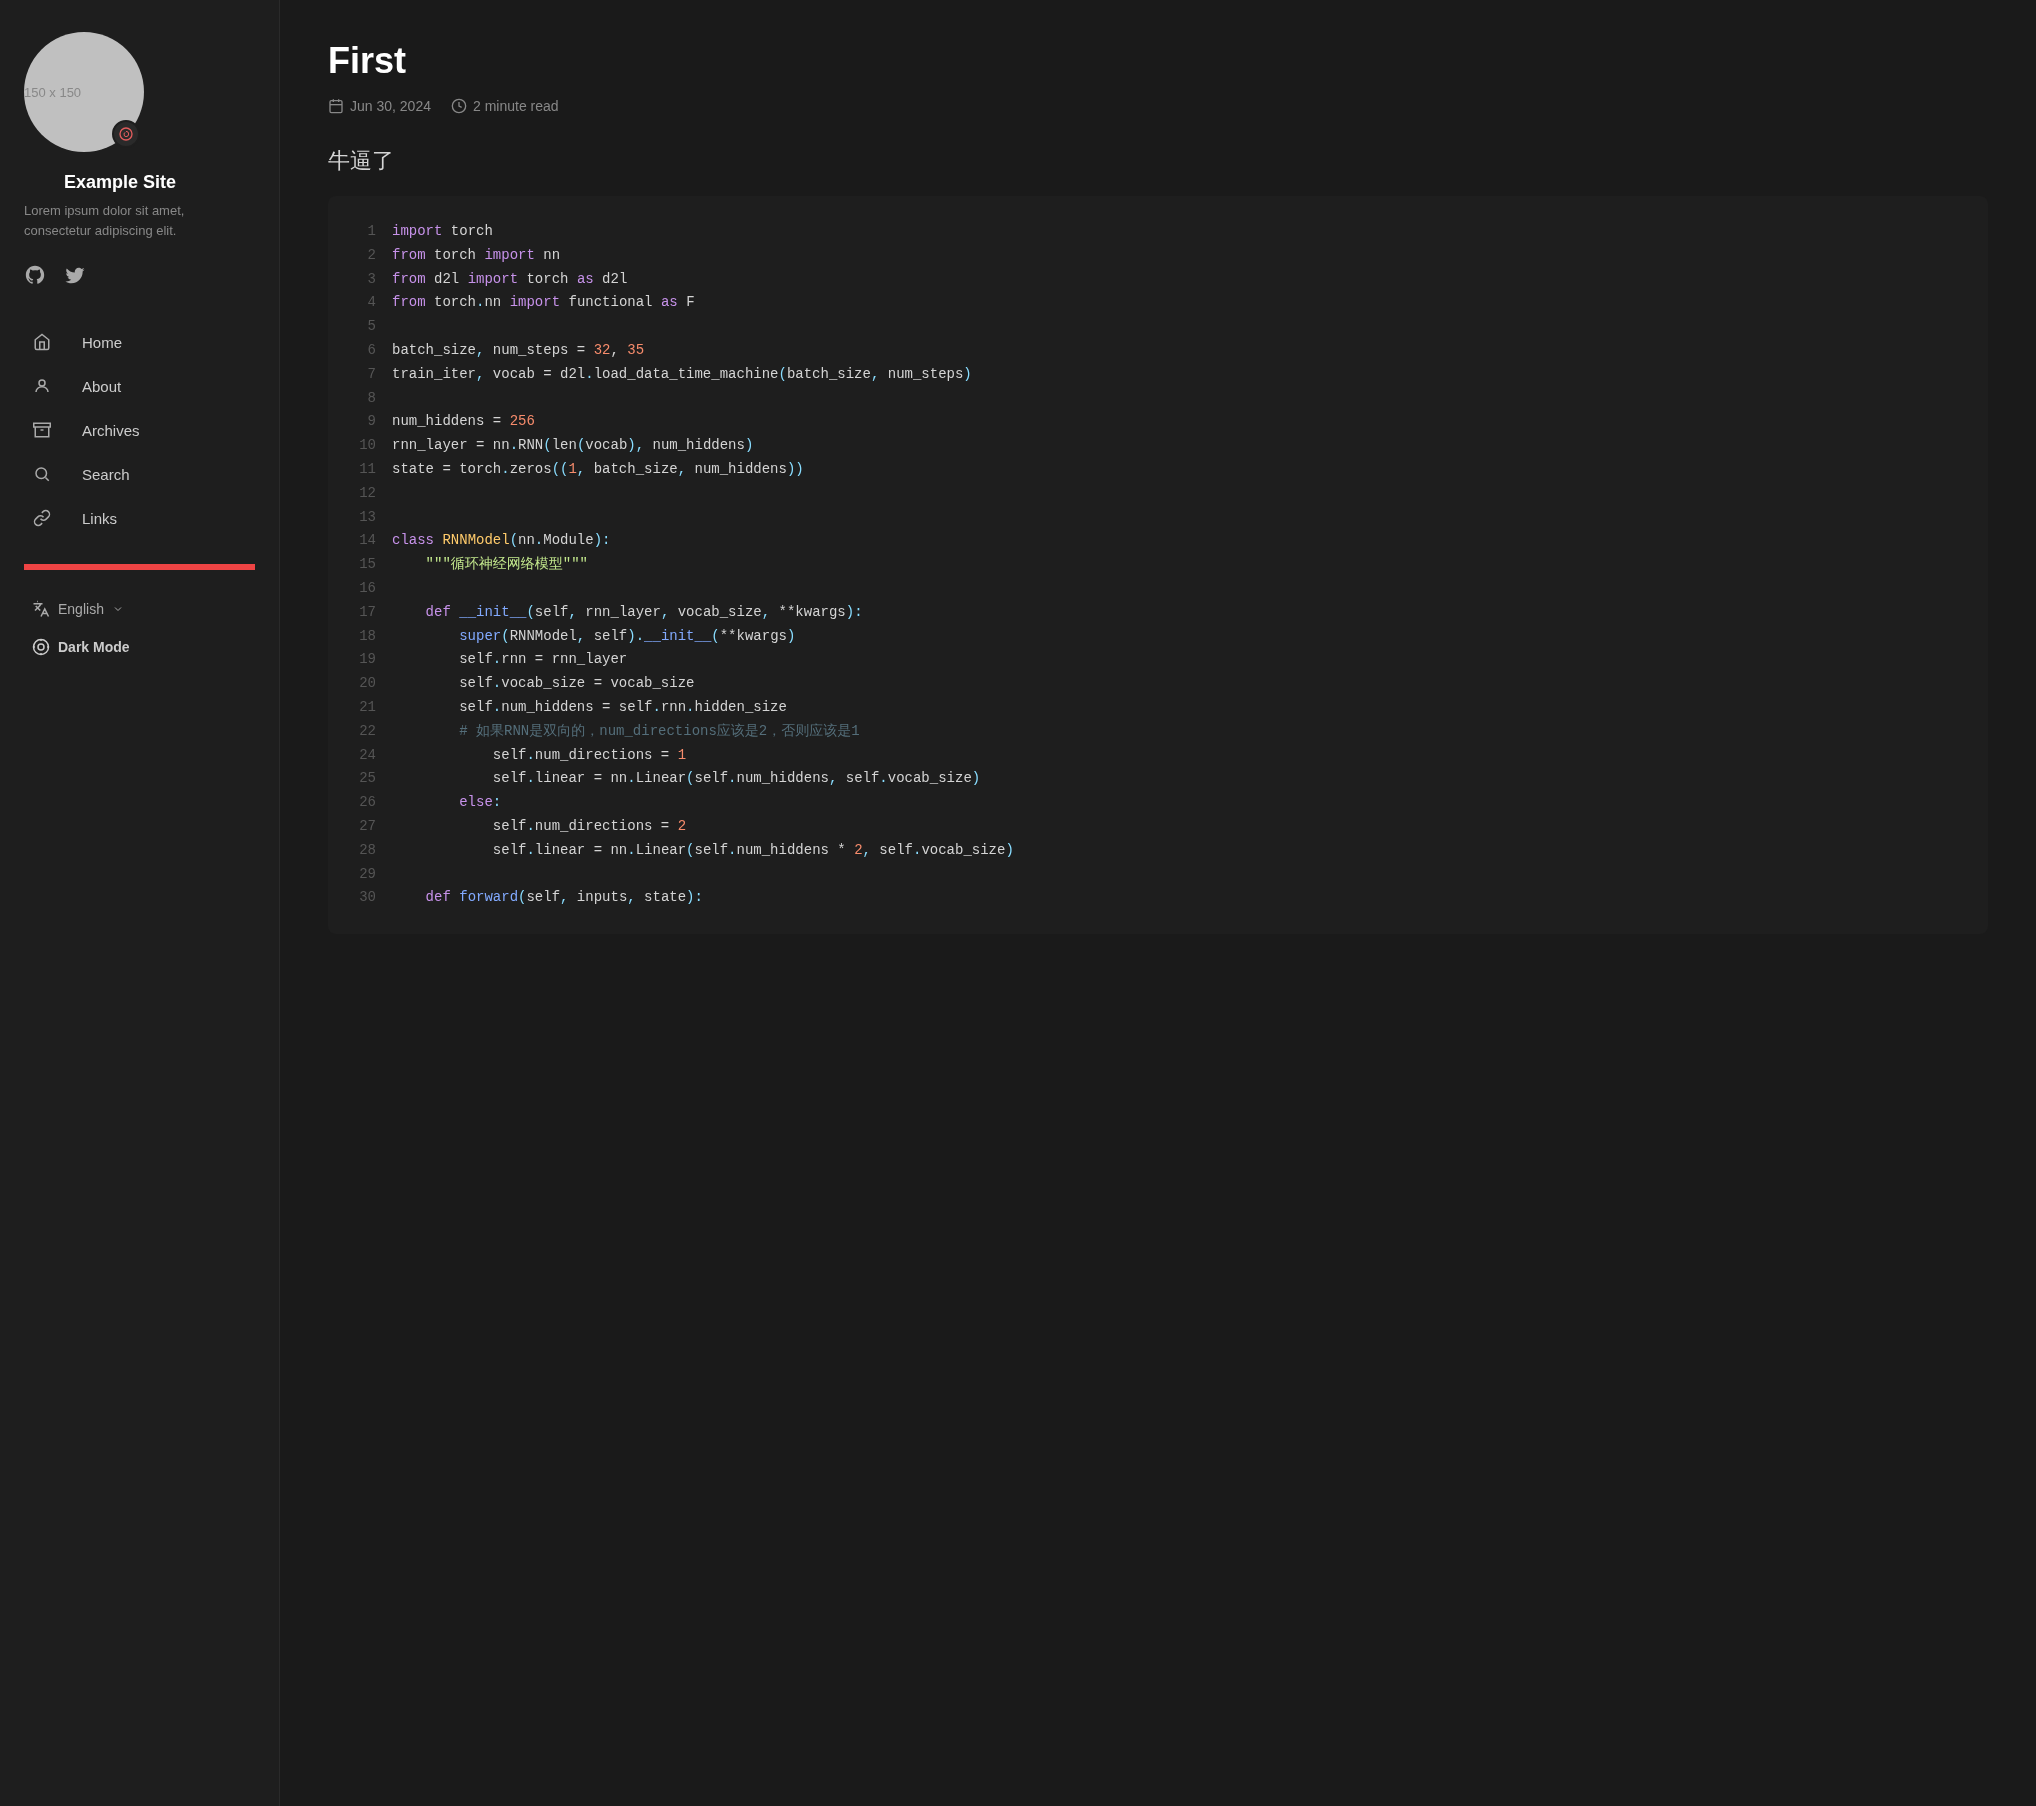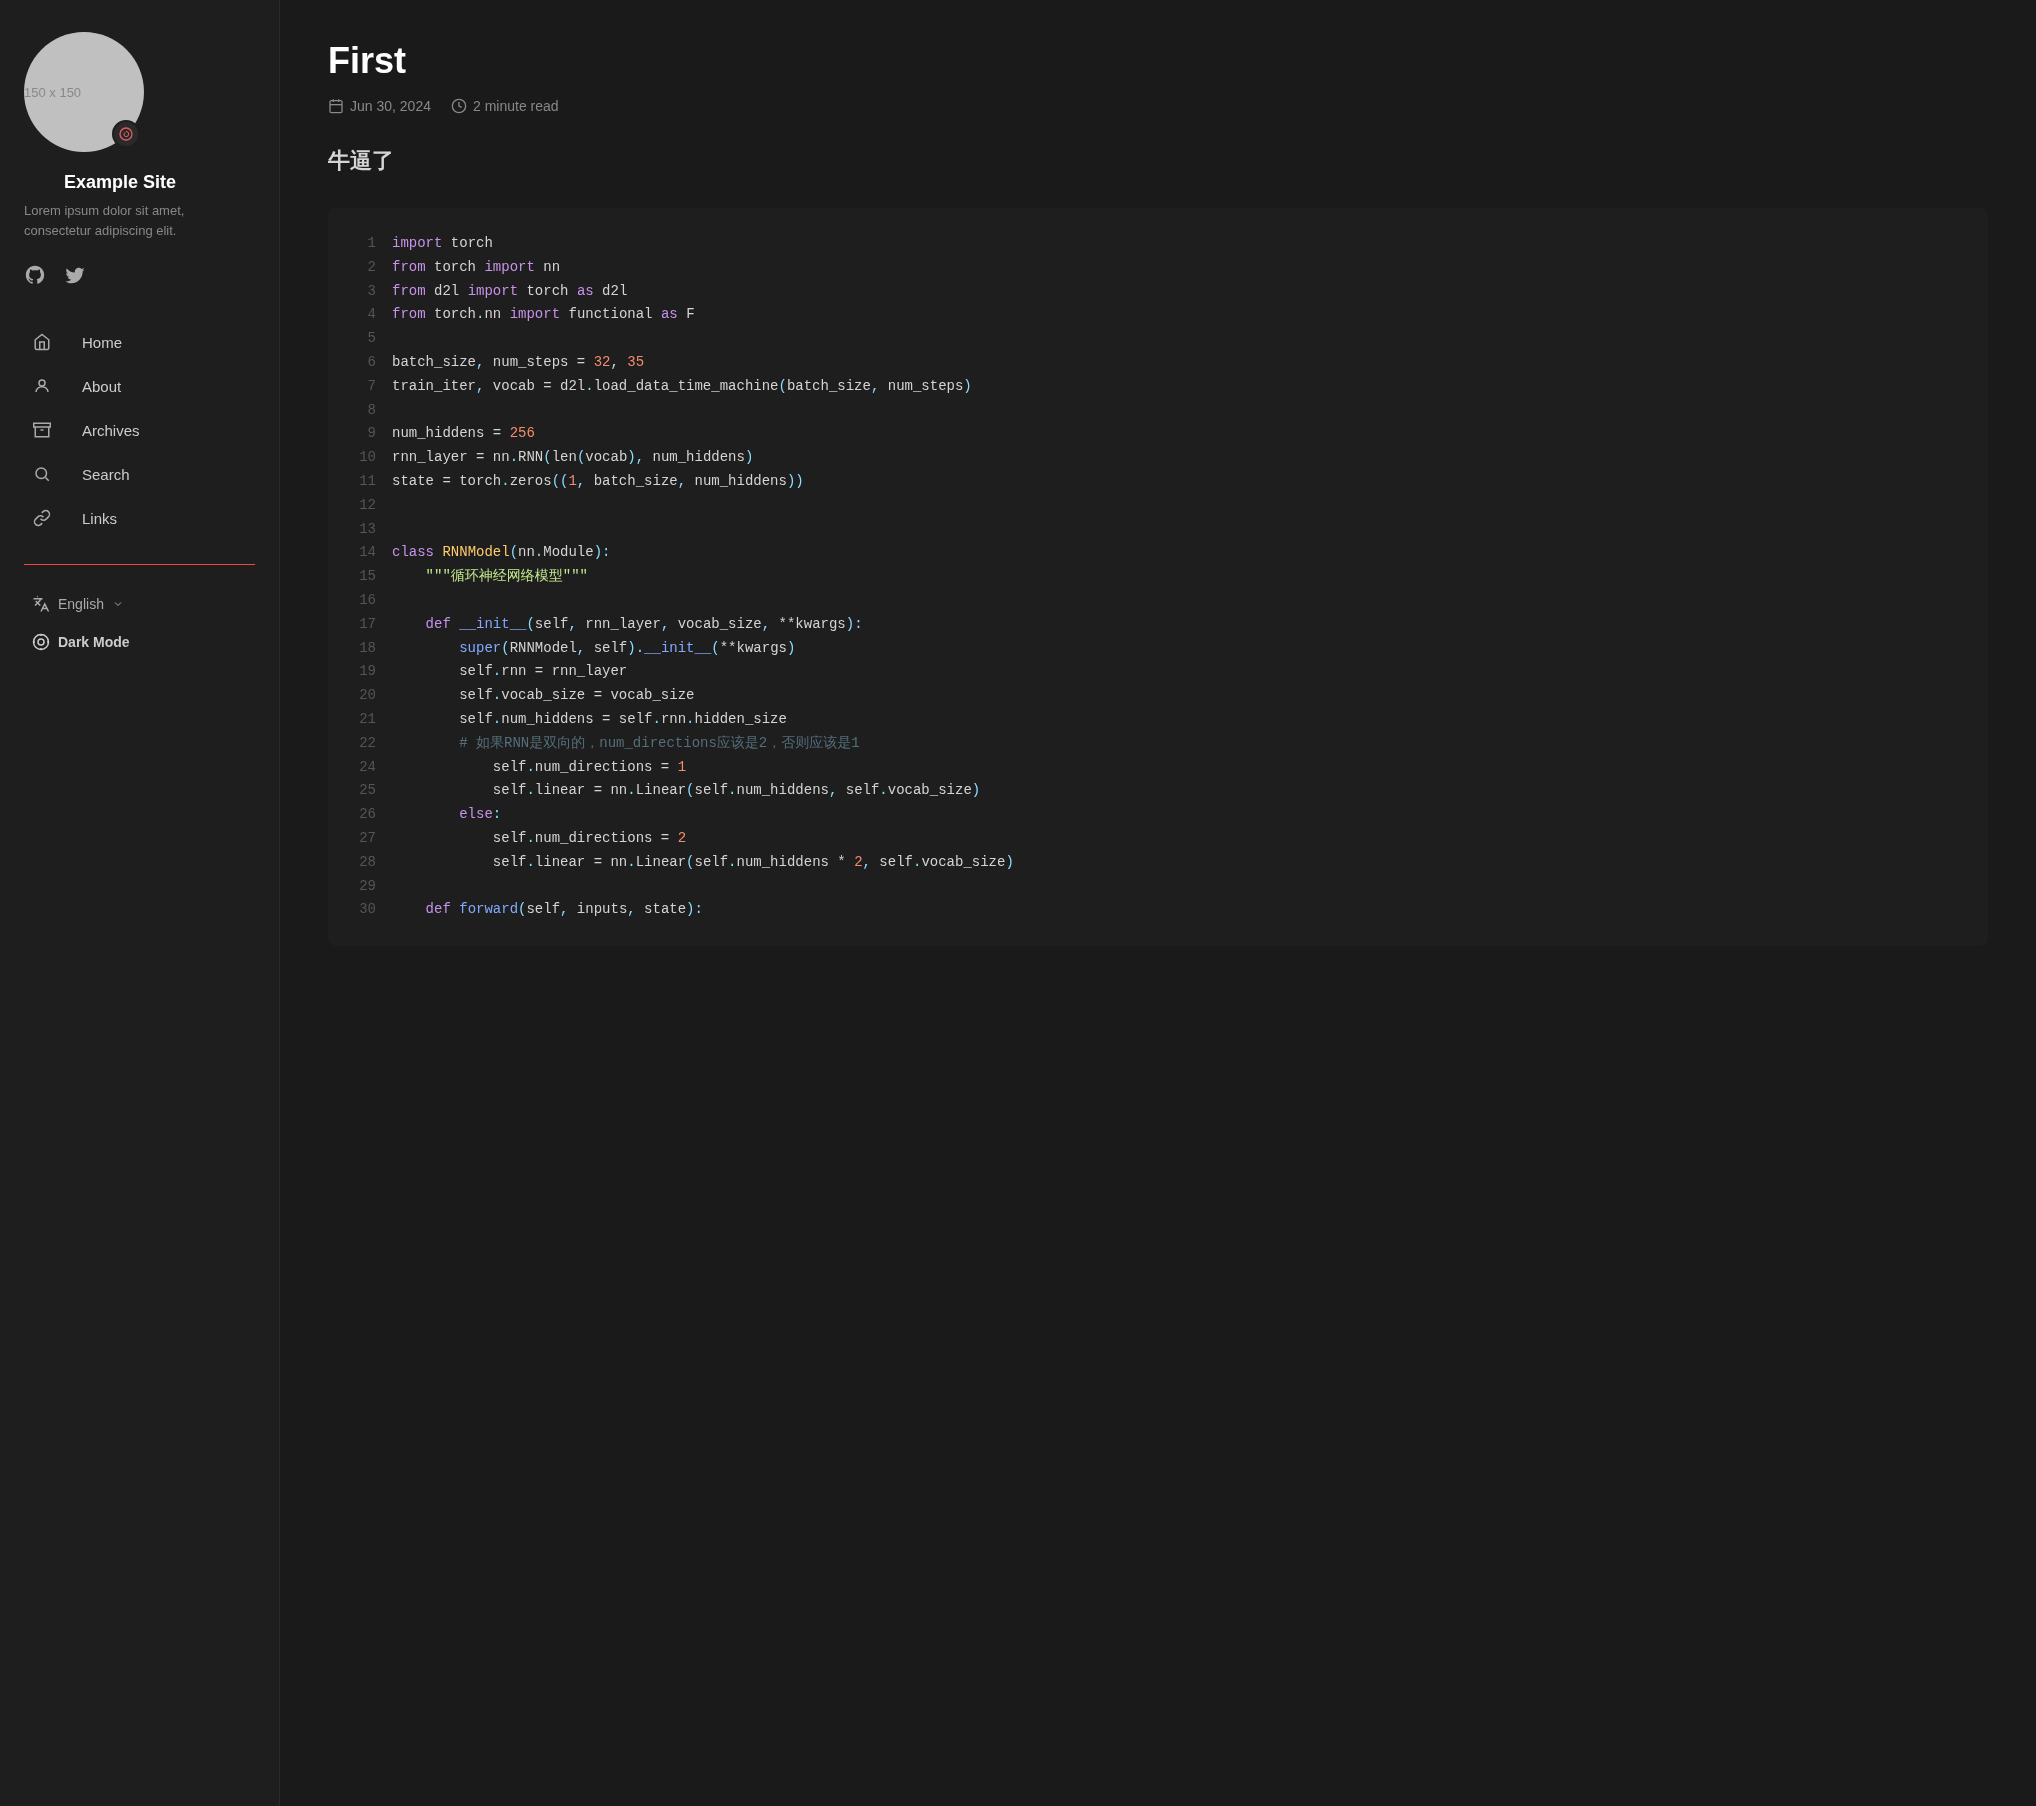--- a/index.html
+++ b/index.html
@@ -92,21 +92,21 @@
     .nav-icon {
       width: 20px;
       height: 20px;
       display: flex;
       align-items: center;
       justify-content: center;
       color: #aaa;
     }
     .sidebar-bottom {
       margin-top: 24px;
-      border-top: 1px solid #ef4444;
+      border-top: 6px solid #ef4444;
       padding-top: 20px;
     }
     .lang-selector {
       display: flex;
       align-items: center;
       gap: 8px;
       font-size: 14px;
       color: #aaa;
       padding: 10px 8px;
       cursor: pointer;
@@ -144,22 +144,21 @@
       margin-bottom: 32px;
     }
     .post-meta-item {
       display: flex;
       align-items: center;
       gap: 6px;
     }
     .post-excerpt {
       font-size: 22px;
       color: #d4d4d4;
-      margin-bottom: 32px;
-      font-weight: bold;
+      margin-bottom: 20px;
     }
     
     .code-block {
       background: #1e1e1e;
       border-radius: 8px;
       padding: 24px;
       font-family: 'Courier New', 'Consolas', monospace;
       font-size: 14px;
       line-height: 1.7;
       overflow-x: auto;

